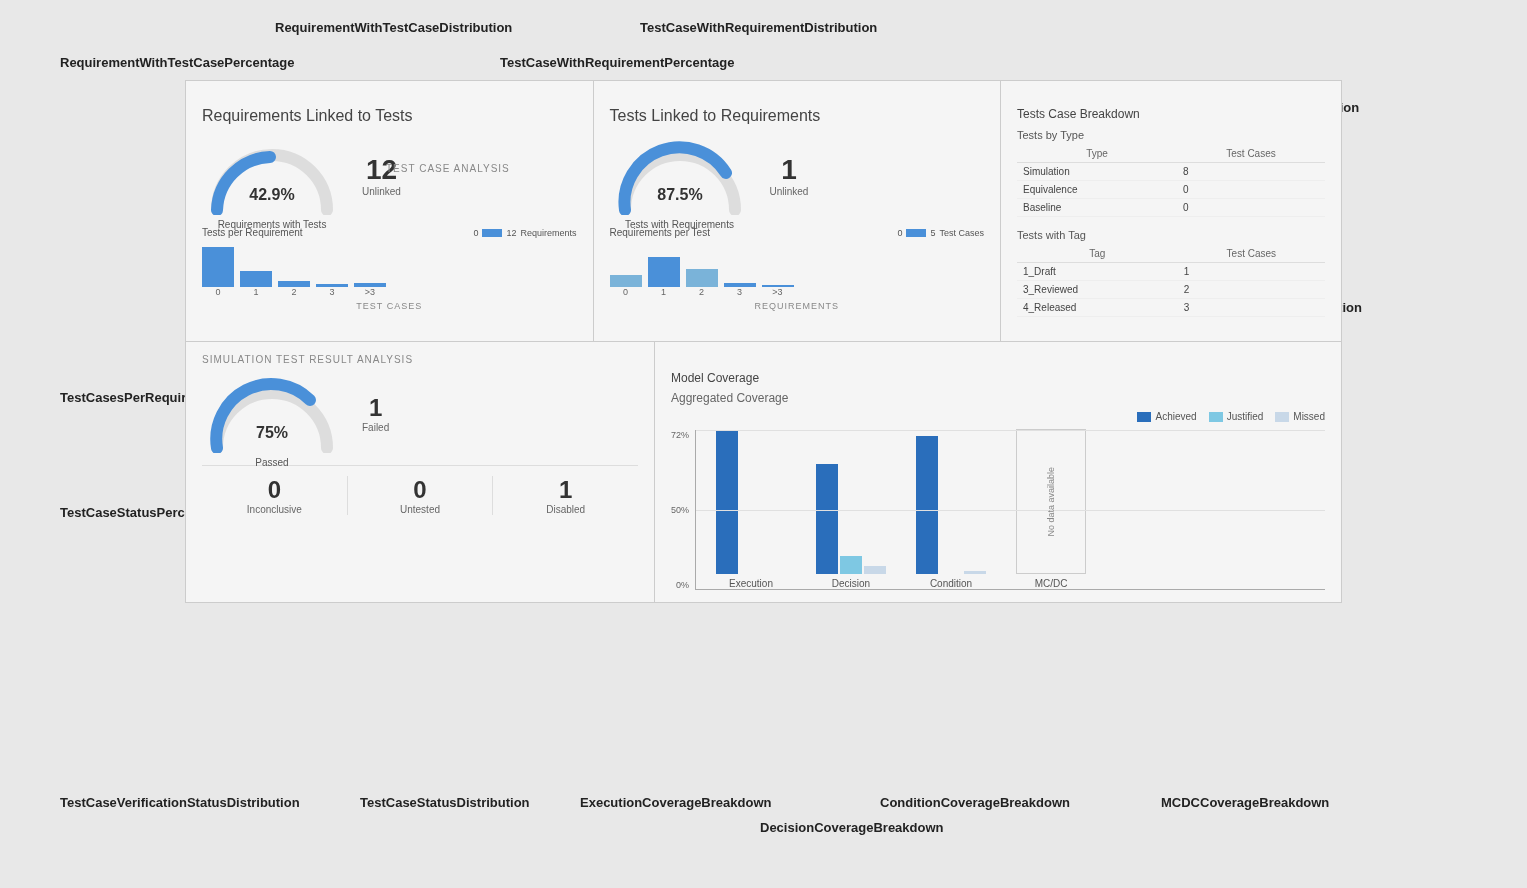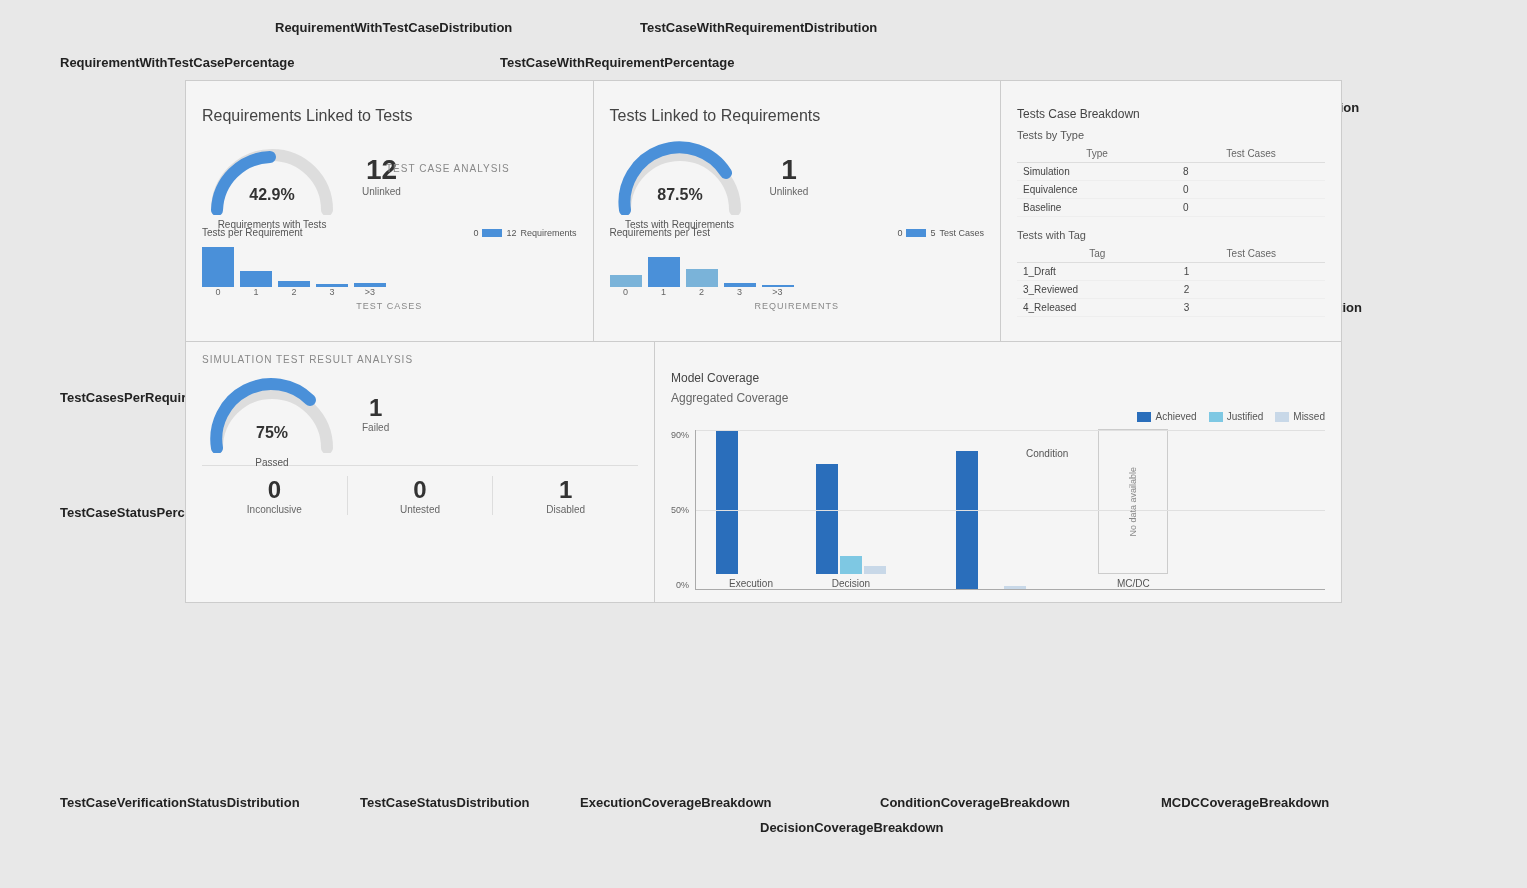--- a/index.html
+++ b/index.html
@@ -462,21 +462,21 @@
         </div>
         <div class="legend-item">
           <span class="legend-color" style="background:#c8d8e8;"></span>
           <span>Missed</span>
         </div>
       </div>
 
       <div style="display:flex; align-items:flex-start;">
 
         <div style="display:flex; flex-direction:column; justify-content:space-between; height:160px; margin-right:6px; font-size:9px; color:#666; padding-bottom:0;">
-          <span>90%</span>
+          <span>72%</span>
           <span>50%</span>
           <span style="align-self:flex-end;">0%</span>
         </div>
 
         <div style="position:relative; flex:1; height:160px; border-left:1px solid #aaa; border-bottom:1px solid #aaa;">
 
           <div style="position:absolute; top:0; left:0; right:0; border-top:1px solid #e0e0e0;"></div>
           <div style="position:absolute; top:50%; left:0; right:0; border-top:1px solid #e0e0e0;"></div>
 
           <div style="display:flex; align-items:flex-end; height:100%; gap:30px; padding: 0 20px;">
@@ -492,21 +492,21 @@
 
             <div style="display:flex; flex-direction:column; align-items:center;">
               <div style="display:flex; align-items:flex-end; gap:2px; height:145px;">
                 <div style="width:22px; height:110px; background:#2a6ebb;"></div>
                 <div style="width:22px; height:18px; background:#7ec8e3;"></div>
                 <div style="width:22px; height:8px; background:#c8d8e8;"></div>
               </div>
               <div style="font-size:10px; color:#555; margin-top:4px;">Decision</div>
             </div>
 
-            <div style="display:flex; flex-direction:row; margin-left:40px;">
+            <div style="display:flex; flex-direction:column; align-items:center;">
               <div style="display:flex; align-items:flex-end; gap:2px; height:145px;">
                 <div style="width:22px; height:138px; background:#2a6ebb;"></div>
                 <div style="width:22px; height:0px; background:#7ec8e3;"></div>
                 <div style="width:22px; height:3px; background:#c8d8e8;"></div>
               </div>
               <div style="font-size:10px; color:#555; margin-top:4px;">Condition</div>
             </div>
 
             <div style="display:flex; flex-direction:column; align-items:center;">
               <div style="height:145px; width:70px; border:1px solid #ccc; display:flex; align-items:center; justify-content:center; overflow:hidden;">

